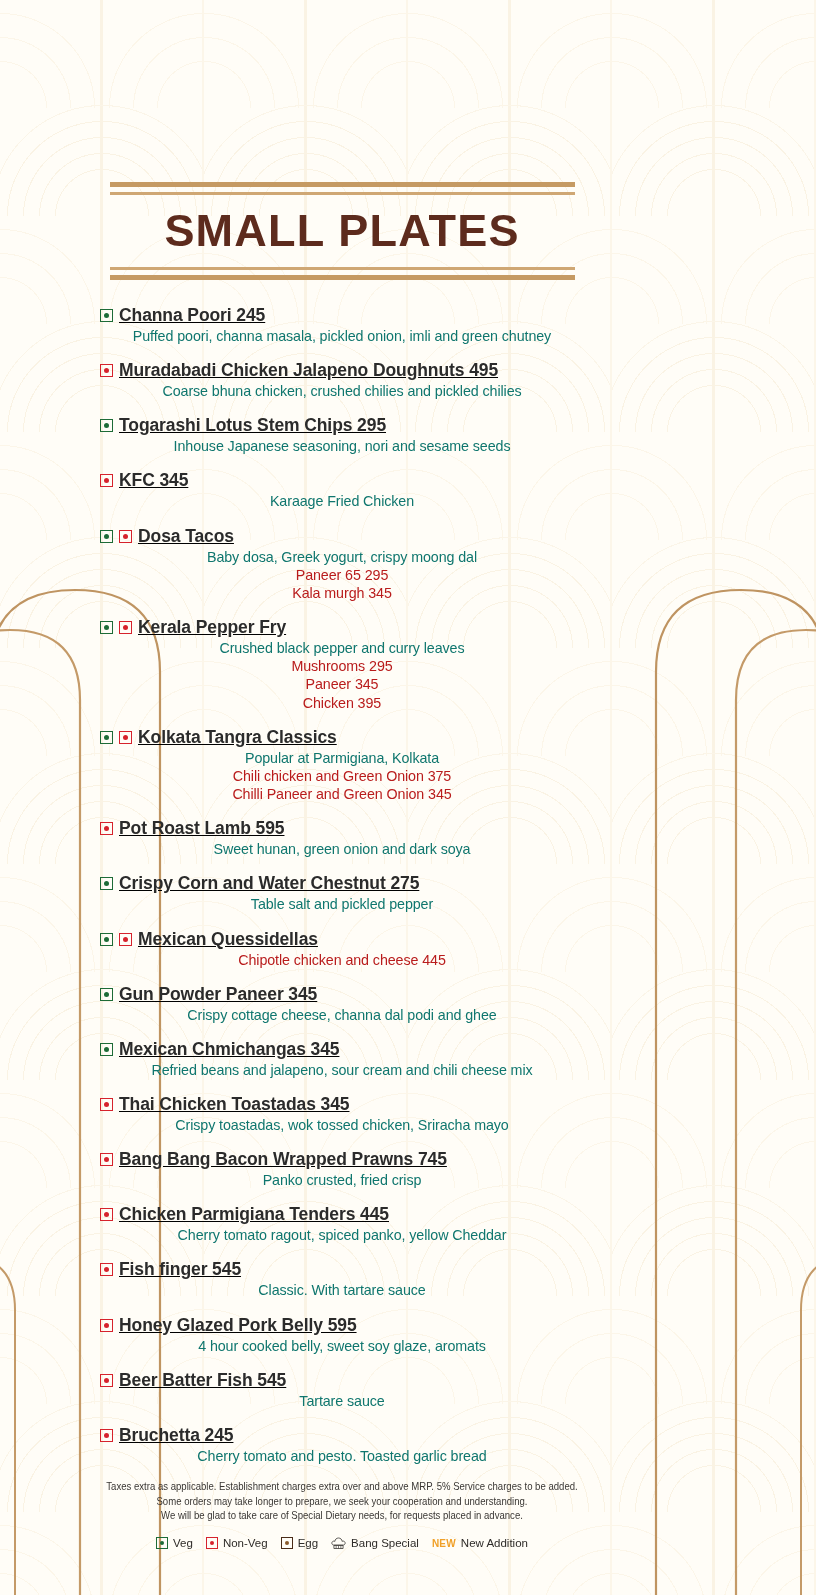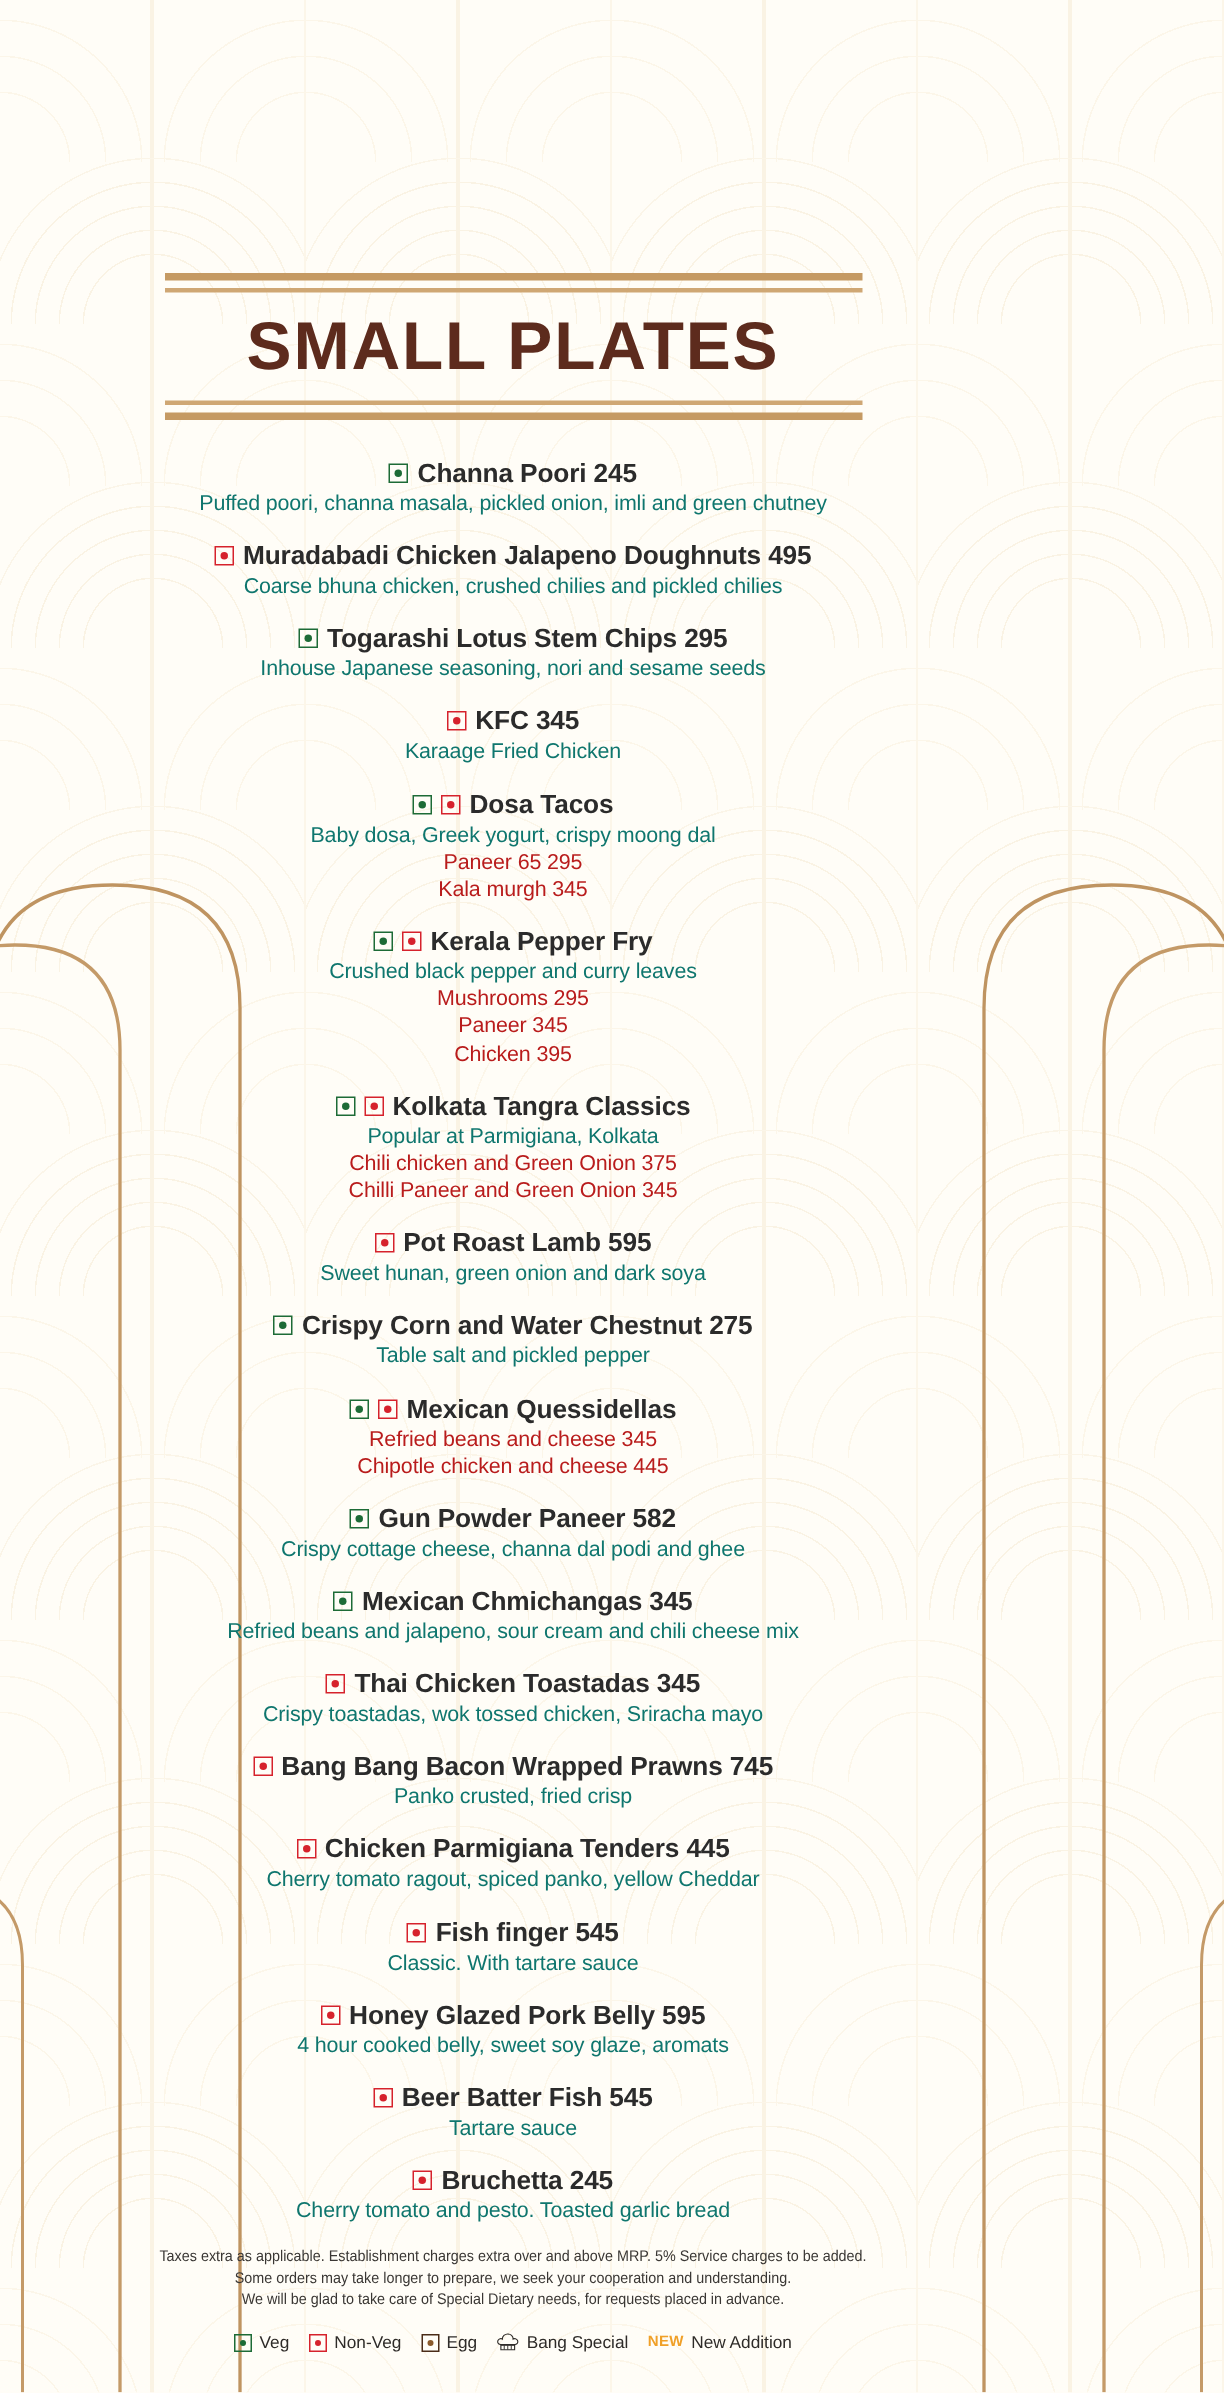--- a/index.html
+++ b/index.html
@@ -81,23 +81,24 @@
   
   .items {
     margin-top: 25px;
     padding: 0 100px;
     text-align: center;
   }
   .item { margin-bottom: 15px; }
   .item-head {
     display: flex;
     align-items: center;
-    justify-content: center;
+    justify-content: flex-start;
     gap: 6px;
     margin-bottom: 1px;
+    text-decoration: underline;
   }
   .item-name {
     font-size: 17.5px;
     font-weight: bold;
     color: #2b2b2b;
     letter-spacing: -0.1px;
     white-space: nowrap;
   }
   .item-desc {
     font-size: 14.3px;
@@ -308,29 +309,28 @@
       <div class="item">
         <div class="item-head">
           <span class="marker">
             <i></i>
           </span>
           <span class="marker nonveg">
             <i></i>
           </span>
           <span class="item-name">Mexican Quessidellas</span>
         </div>
-        <div class="item-opt">Refried beans and cheese 345</div>
         <div class="item-opt">Chipotle chicken and cheese 445</div>
       </div>
       <div class="item">
         <div class="item-head">
           <span class="marker">
             <i></i>
           </span>
-          <span class="item-name">Gun Powder Paneer 582</span>
+          <span class="item-name">Gun Powder Paneer 345</span>
         </div>
         <div class="item-desc">Crispy cottage cheese, channa dal podi and ghee</div>
       </div>
       <div class="item">
         <div class="item-head">
           <span class="marker">
             <i></i>
           </span>
           <span class="item-name">Mexican Chmichangas 345</span>
         </div>

